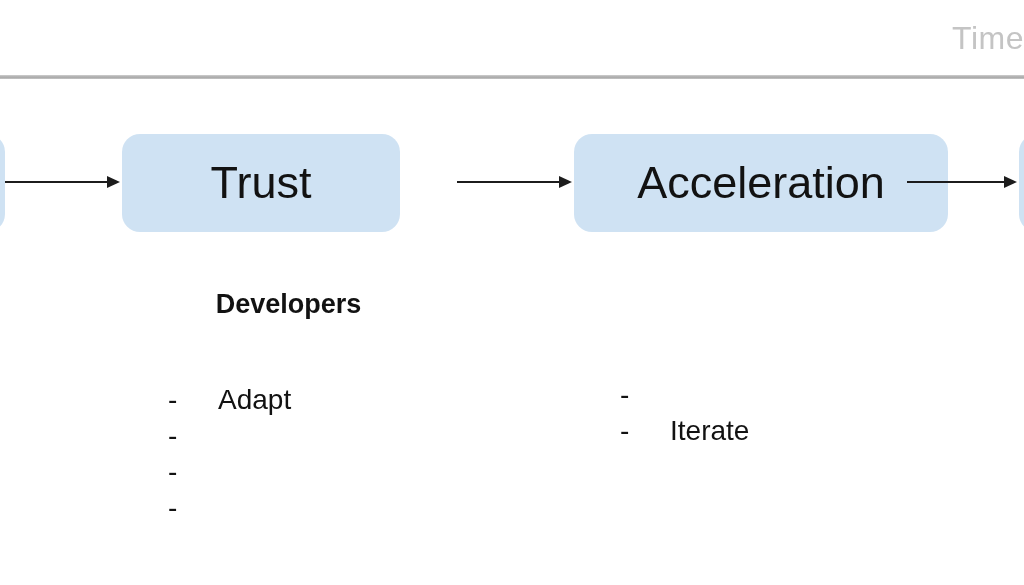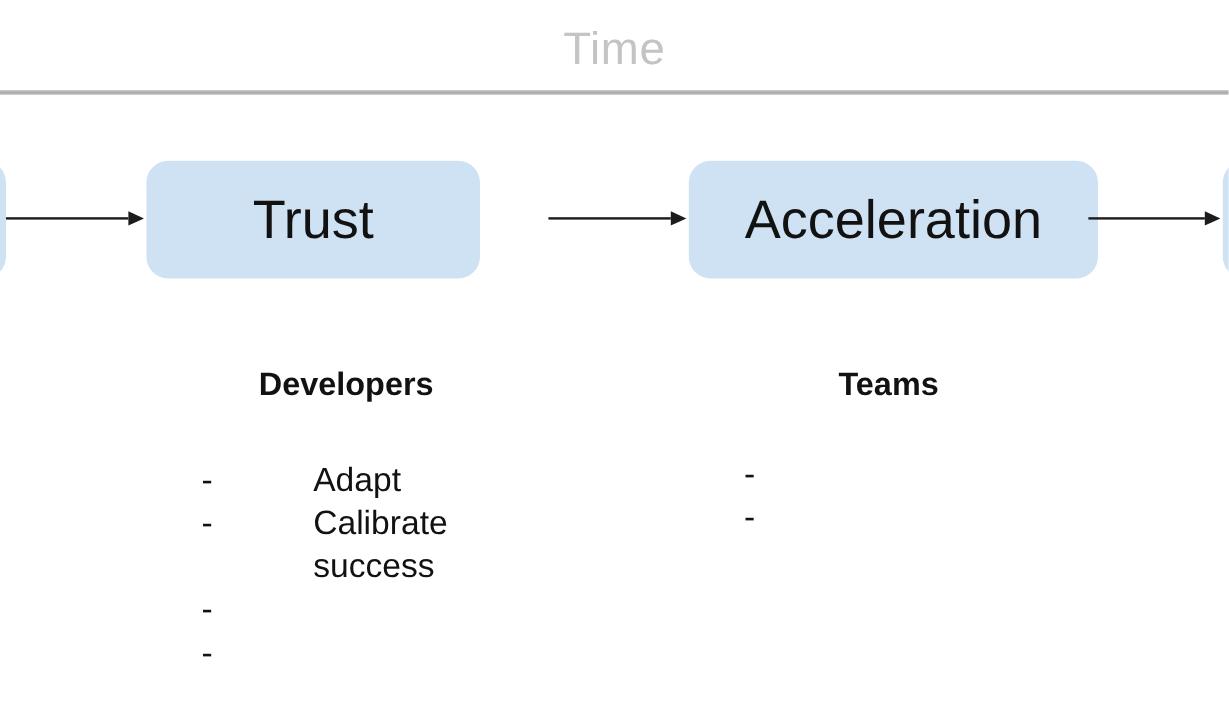--- a/index.html
+++ b/index.html
@@ -6,40 +6,40 @@
   .canvas {
     position:relative; width:1024px; height:585px;
     background:var(--background, #ffffff);
     overflow:hidden;
     font-family:"Liberation Sans", "DejaVu Sans", sans-serif;
   }
 
   
   .time-label {
     position:absolute; top:20px; left:0; right:0;
-    text-align:center;
-    font-size:38px; letter-spacing:0.5px;
+    text-align:right;
+    font-size:32px; letter-spacing:0.5px;
     color:var(--axis-label-text, #c4c4c4);
   }
   .divider {
     position:absolute; top:75px; left:0; width:1024px; height:4px;
     background:linear-gradient(180deg, #cfcfcf 0%, #a8a8a8 55%, #c6c6c6 100%);
   }
 
   
   .stage {
     position:absolute; top:134px; height:98px;
     background:var(--stage-fill, #cfe2f3);
     border-radius:18px;
     display:flex; align-items:center; justify-content:center;
     font-size:45px; color:var(--body-text, #121212);
   }
   .stage-pre   { left:-32px;  width:37px; }
   .stage-trust { left:122px;  width:278px; }
-  .stage-accel { left:574px;  width:341px; }
+  .stage-accel { left:574px;  width:374px; }
   .stage-post  { left:1019px; width:42px; }
 
   
   .arrow {
     position:absolute; top:181px; height:2px;
     background:var(--arrow, #1c1c1c);
   }
   .arrow-1 { left:5px;   width:102px; }
   .arrow-2 { left:457px; width:102px; }
   .arrow-3 { left:907px; width:97px;  }
@@ -49,32 +49,32 @@
     border-left:13px solid var(--arrow, #1c1c1c);
     border-top:6px solid transparent;
     border-bottom:6px solid transparent;
   }
 
   
   .col { position:absolute; width:333px; color:var(--body-text, #121212); }
   .col-1 { left:122px; top:288px; height:297px; }
   .col-2 { left:574px; top:288px; height:297px; }
   .col-heading {
-    margin:16px; text-align:center;
+    margin:0; text-align:center;
     font-size:27px; font-weight:bold; line-height:32px;
   }
   .list {
     position:absolute; left:0; margin:0; padding:0; list-style:none;
     font-size:28px; line-height:36px;
   }
   .col-1 .list { top:94px; }
   .col-2 .list { top:89px; }
   .list li { display:flex; align-items:flex-start; }
   .dash { flex:none; width:50px; padding-left:46px; box-sizing:content-box; }
-  .txt  { display:inline-block; width:200px;margin-left:43px; }
+  .txt  { display:inline-block; width:200px; }
 </style>
 </head>
 <body>
 
 <div class="canvas">
 
   <div class="time-label">Time</div>
   <div class="divider"></div>
 
   <div class="stage stage-pre">
@@ -107,36 +107,35 @@
 
   <section class="col col-1">
     <h2 class="col-heading">Developers</h2>
     <ul class="list">
       <li>
         <span class="dash">-</span>
         <span class="txt">Adapt</span>
       </li>
       <li>
         <span class="dash">-</span>
-        <span class="txt">Calibrate success</span>
       </li>
       <li>
         <span class="dash">-</span>
       </li>
       <li>
         <span class="dash">-</span>
       </li>
     </ul>
   </section>
 
   <section class="col col-2">
-    <h2 class="col-heading">Teams</h2>
     <ul class="list">
       <li>
         <span class="dash">-</span>
       </li>
       <li>
         <span class="dash">-</span>
+        <span class="txt">Iterate</span>
       </li>
     </ul>
   </section>
 
 </div>
 
 </body></html>

